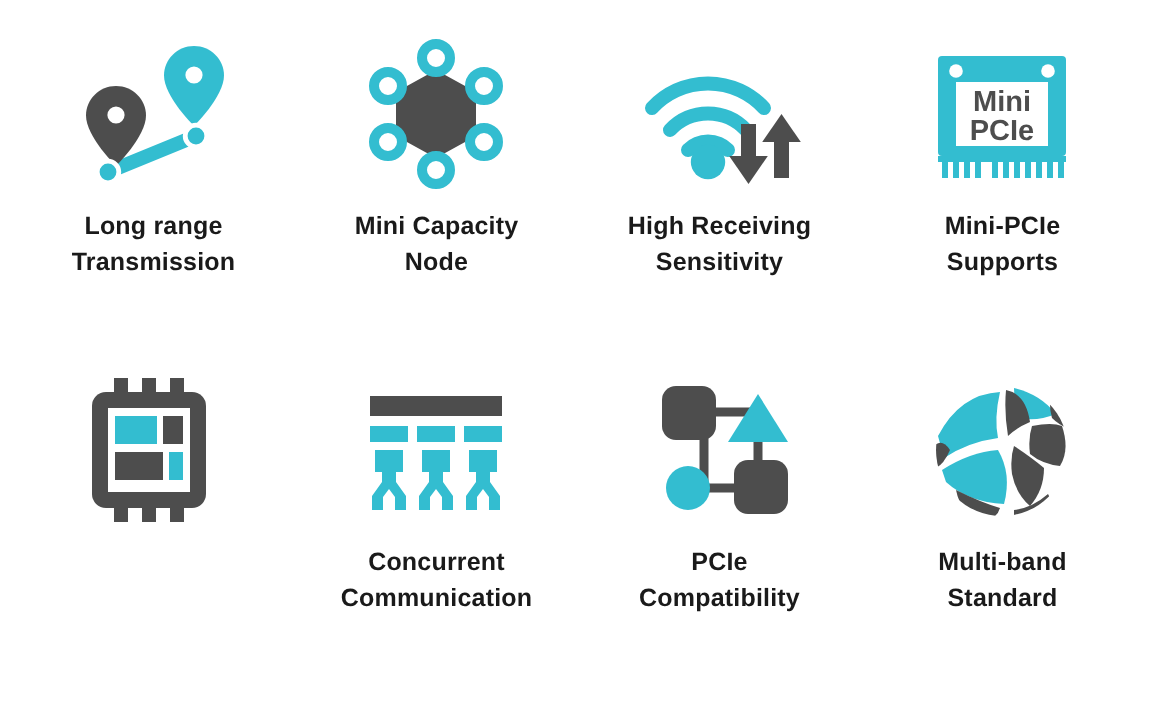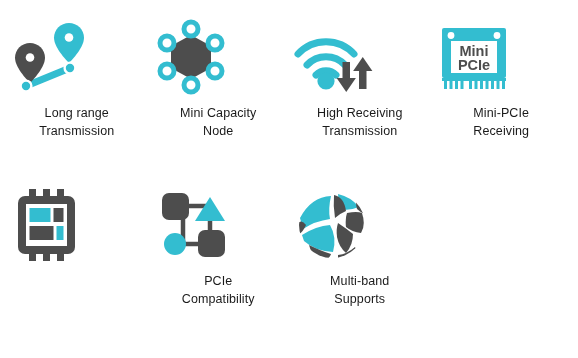--- a/index.html
+++ b/index.html
@@ -26,29 +26,30 @@
     display: flex;
     flex-direction: column;
     align-items: center;
     justify-content: flex-start;
   }
   .icon-box {
     height: 86px;
     width: 100%;
     display: flex;
     align-items: center;
+    justify-content: center;
   }
   .icon-box svg {
     display: block;
   }
   .feature-label {
     margin-top: 4px;
     text-align: center;
     font-size: 12.5px;
-    font-weight: normal;
+    font-weight: bold;
     line-height: 1.45;
     color: #1a1a1a;
     letter-spacing: 0.1px;
     white-space: pre-line;
     padding: 0 2px;
   }
 </style>
 </head>
 <body>
 
@@ -119,21 +120,21 @@
           <polygon points="47.6,61 66.9,61 57.25,75"></polygon>
         </g>
 
         <g fill="#4d4d4d">
           <rect x="70" y="50" width="7.5" height="22"></rect>
           <polygon points="64.1,54 83.4,54 73.75,40"></polygon>
         </g>
       </svg>
     </div>
     <div class="feature-label">High Receiving
-Transmission</div>
+Sensitivity</div>
   </div>
 
   <div class="feature-cell">
     <div class="icon-box">
       <svg width="86" height="80" viewBox="0 0 86 80" xmlns="http://www.w3.org/2000/svg">
 
         <rect x="11" y="11" width="64" height="50" rx="2" fill="#33bdd0"></rect>
 
         <circle cx="20" cy="18.5" r="3.4" fill="#ffffff"></circle>
         <circle cx="66" cy="18.5" r="3.4" fill="#ffffff"></circle>
@@ -152,21 +153,21 @@
           <rect x="43.5" y="64" width="3" height="8"></rect>
           <rect x="49" y="64" width="3" height="8"></rect>
           <rect x="54.5" y="64" width="3" height="8"></rect>
           <rect x="60" y="64" width="3" height="8"></rect>
           <rect x="65.5" y="64" width="3" height="8"></rect>
           <rect x="71" y="64" width="3" height="8"></rect>
         </g>
       </svg>
     </div>
     <div class="feature-label">Mini-PCIe
-Receiving</div>
+Supports</div>
   </div>
 
   <div class="feature-cell">
     <div class="icon-box">
       <svg width="86" height="80" viewBox="0 0 86 80" xmlns="http://www.w3.org/2000/svg">
 
         <g fill="#4d4d4d">
           <rect x="23" y="4" width="7" height="9"></rect>
           <rect x="37" y="4" width="7" height="9"></rect>
           <rect x="51" y="4" width="7" height="9"></rect>
@@ -179,20 +180,47 @@
         <rect x="20" y="19" width="41" height="42" fill="#ffffff"></rect>
 
         <rect x="23.5" y="23" width="21" height="14" fill="#33bdd0"></rect>
         <rect x="47.5" y="23" width="10" height="14" fill="#4d4d4d"></rect>
         <rect x="23.5" y="41" width="24" height="14" fill="#4d4d4d"></rect>
         <rect x="50.5" y="41" width="7" height="14" fill="#33bdd0"></rect>
       </svg>
     </div>
   </div>
 
+  <div class="feature-cell">
+    <div class="icon-box">
+      <svg width="86" height="80" viewBox="0 0 86 80" xmlns="http://www.w3.org/2000/svg">
+
+        <rect x="10" y="13" width="66" height="10" fill="#4d4d4d"></rect>
+
+        <rect x="10" y="28" width="19" height="8" fill="#33bdd0"></rect>
+        <rect x="33.5" y="28" width="19" height="8" fill="#33bdd0"></rect>
+        <rect x="57" y="28" width="19" height="8" fill="#33bdd0"></rect>
+
+        <g fill="#33bdd0">
+          <rect x="12.5" y="40" width="14" height="11"></rect>
+          <path d="M16 51 L23 51 L23 56 L28 63 L28 70 L22.5 70 L22.5 63.5 L19.5 59.5 L16.5 63.5 L16.5 70 L11 70 L11 63 L16 56 Z"></path>
+        </g>
+        <g fill="#33bdd0">
+          <rect x="36" y="40" width="14" height="11"></rect>
+          <path d="M39.5 51 L46.5 51 L46.5 56 L51.5 63 L51.5 70 L46 70 L46 63.5 L43 59.5 L40 63.5 L40 70 L34.5 70 L34.5 63 L39.5 56 Z"></path>
+        </g>
+        <g fill="#33bdd0">
+          <rect x="59.5" y="40" width="14" height="11"></rect>
+          <path d="M63 51 L70 51 L70 56 L75 63 L75 70 L69.5 70 L69.5 63.5 L66.5 59.5 L63.5 63.5 L63.5 70 L58 70 L58 63 L63 56 Z"></path>
+        </g>
+      </svg>
+    </div>
+    <div class="feature-label">Concurrent
+Communication</div>
+  </div>
 
   <div class="feature-cell">
     <div class="icon-box">
       <svg width="86" height="80" viewBox="0 0 86 80" xmlns="http://www.w3.org/2000/svg">
 
         <g stroke="#4d4d4d" stroke-width="4.5" fill="none">
           <line x1="35" y1="21" x2="60" y2="21"></line>
           <line x1="35" y1="21" x2="35" y2="59"></line>
           <line x1="35" y1="59" x2="62" y2="59"></line>
           <line x1="62" y1="59" x2="62" y2="30"></line>
@@ -230,16 +258,16 @@
           <path d="M58 28 Q68 26 73 28 Q77 40 72 48 Q63 47 57 42 Q56 34 58 28 Z" fill="#4d4d4d"></path>
           <path d="M49 38 Q58 44 64 49 Q64 60 57 68 Q50 62 48 52 Q47 44 49 38 Z" fill="#4d4d4d"></path>
           <path d="M49 70 Q58 69 66 62 Q70 68 64 73 Q56 77 49 74 Z" fill="#4d4d4d"></path>
           <path d="M20 60 Q32 66 42 69 Q40 76 30 75 Q22 70 20 60 Z" fill="#4d4d4d"></path>
           <path d="M9 38 Q13 34 17 40 Q14 47 10 49 Q7 44 9 38 Z" fill="#4d4d4d"></path>
           <path d="M68 12 Q76 20 78 30 Q72 28 68 24 Q66 17 68 12 Z" fill="#4d4d4d"></path>
         </g>
       </svg>
     </div>
     <div class="feature-label">Multi-band
-Supports</div>
+Standard</div>
   </div>
 
 </div>
 
 </body></html>

